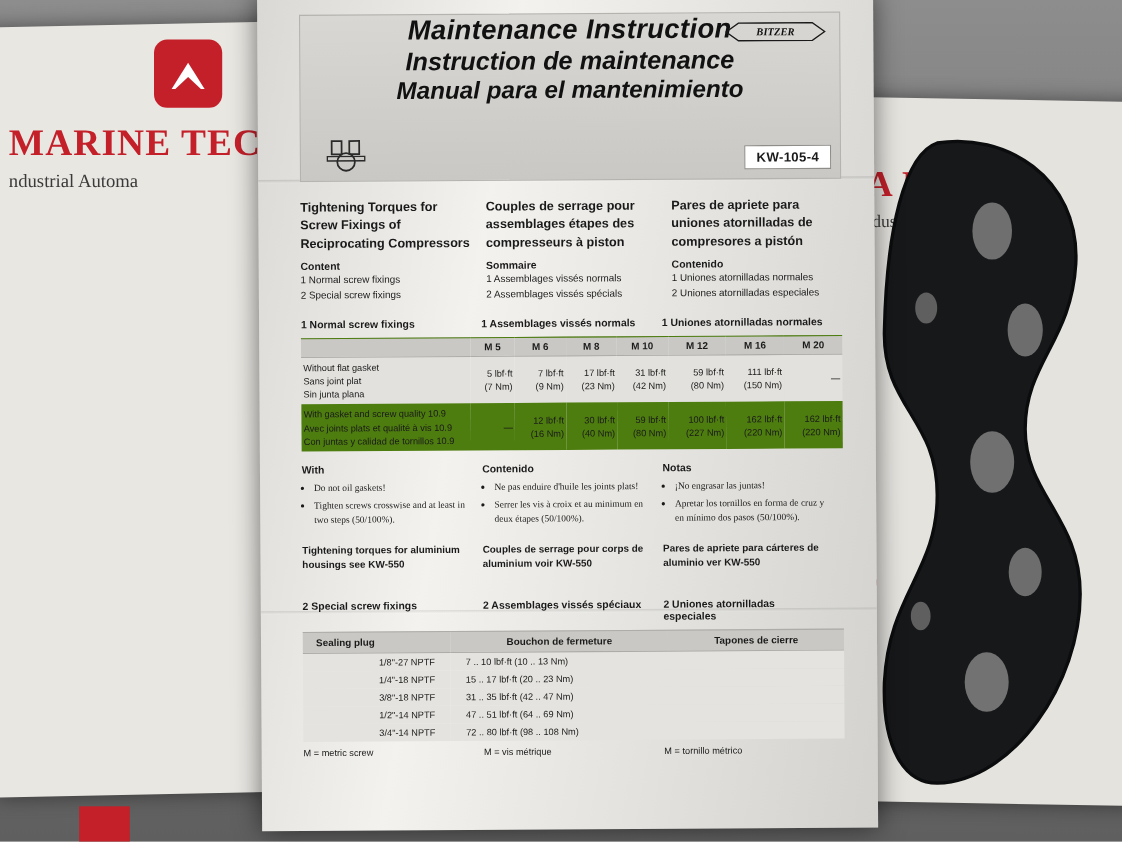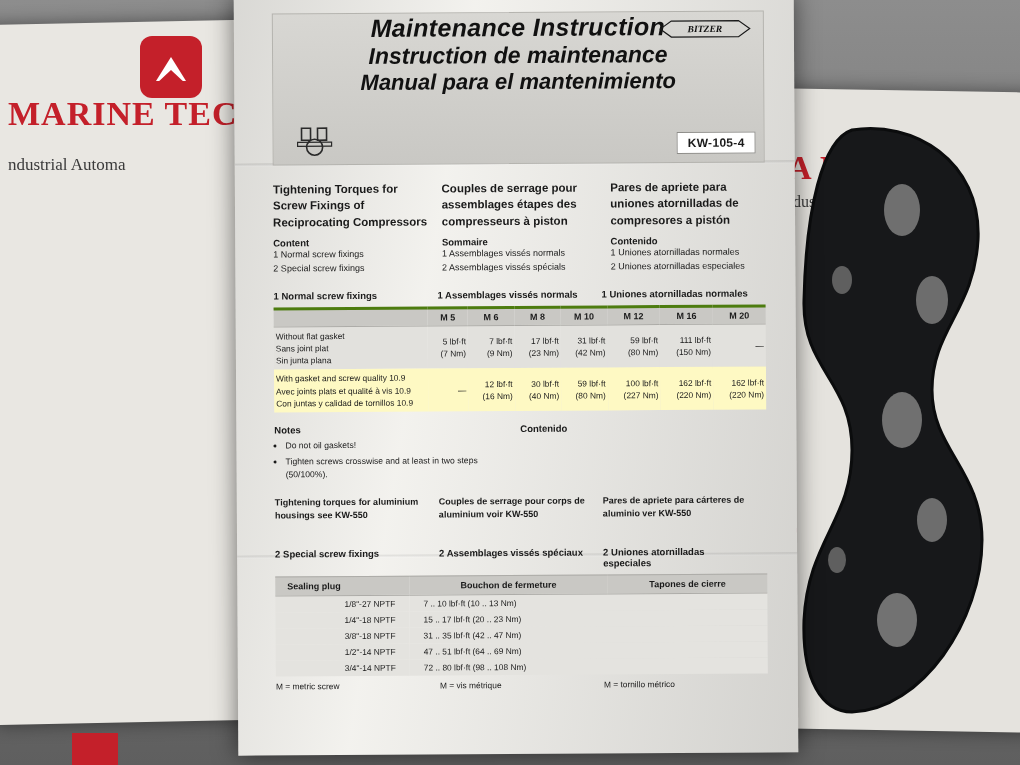--- a/index.html
+++ b/index.html
@@ -35,21 +35,21 @@
     position:absolute;left:50%;top:54%;transform:translate(-50%,-50%);
     width:0;height:0;border-left:15px solid transparent;border-right:15px solid transparent;
     border-bottom:24px solid #fff;
   }
   .brand-left-logo .mark2{
     position:absolute;left:50%;top:66%;transform:translate(-50%,-50%);
     width:0;height:0;border-left:15px solid transparent;border-right:15px solid transparent;
     border-bottom:14px solid #c4202a;
   }
   .brand-left-title{
-    position:absolute;left:8px;top:95px;width:250px;
+    position:absolute;left:8px;top:112px;width:250px;
     font-size:34px;font-weight:bold;color:#c4202a;letter-spacing:1px;
     font-family:"Liberation Serif", serif;
   }
   .brand-left-sub{
     position:absolute;left:8px;top:155px;width:250px;
     font-size:17px;color:#3a3a3a;
     font-family:"Liberation Serif", serif;
   }
   .brand-right-title{
     position:absolute;right:-6px;top:150px;width:260px;text-align:left;
@@ -143,32 +143,32 @@
   .subject{font-size:11.5px;font-weight:bold;line-height:1.42;}
   .content-head{font-size:9.5px;font-weight:bold;margin-top:7px;}
   .content-line{font-size:9px;line-height:1.55;}
   .sect-head{font-size:9.5px;font-weight:bold;}
   .sect-row{display:flex;margin-top:14px;}
   .sect-row .col{padding-right:14px;}
   
   .tbl{width:100%;border-collapse:collapse;margin-top:6px;font-size:8.4px;}
   .tbl td,.tbl th{padding:3px 2px;}
   .hdr-row td{
-    background:#c9c8c4;border-top:3px solid #4d7c0f;border-bottom:1px solid #adaca8;
+    background:#c9c8c4;border-top:1px solid #4d7c0f;border-bottom:1px solid #adaca8;
     font-weight:bold;font-size:9px;text-align:center;color:#1b1b1b;
   }
   .hdr-row td.lbl{text-align:left;padding-left:10px;}
   .band-a td{background:#e2e1dd;}
-  .band-b td{background:#fef9c3;}
+  .band-b td{background:#4d7c0f;}
   .rowlbl{text-align:left;padding-left:10px;line-height:1.45;width:150px;}
   .cellv{text-align:right;line-height:1.45;white-space:nowrap;}
   .notes{display:flex;margin-top:12px;}
   .notes .col{padding-right:14px;}
   .notes-h{font-size:9.5px;font-weight:bold;margin-bottom:4px;}
-  ul.bul{margin:0;padding-left:11px;font-size:8.6px;line-height:1.5;}
+  ul.bul{margin:0;padding-left:11px;font-size:8.6px;line-height:1.5;font-family:Liberation Serif, serif;}
   ul.bul li{margin-bottom:3px;}
   .alu{display:flex;margin-top:12px;}
   .alu .col{padding-right:14px;font-size:9px;font-weight:bold;line-height:1.45;}
   .sect2{display:flex;margin-top:26px;}
   .sect2 .col{padding-right:14px;}
   .tbl2{width:100%;border-collapse:collapse;margin-top:6px;font-size:8.4px;}
   .tbl2 .hdr td{
     background:#c9c8c4;border-top:1px solid #adaca8;border-bottom:1px solid #adaca8;
     font-weight:bold;font-size:9px;padding:4px 2px;
   }
@@ -358,28 +358,39 @@
         <td class="cellv">
           <div>162 lbf·ft</div>
           <div>(220 Nm)</div>
         </td>
       </tr>
     </tbody>
       </table>
 
     <div class="notes">
       <div class="col">
-        <div class="notes-h">Notes</div>
+        <div class="notes-h">With</div>
         <ul class="bul">
           <li>Do not oil gaskets!</li>
           <li>Tighten screws crosswise and at least in two steps (50/100%).</li>
         </ul>
       </div>
       <div class="col">
         <div class="notes-h">Contenido</div>
+        <ul class="bul">
+          <li>Ne pas enduire d'huile les joints plats!</li>
+          <li>Serrer les vis à croix et au minimum en deux étapes (50/100%).</li>
+        </ul>
+      </div>
+      <div class="col c3">
+        <div class="notes-h">Notas</div>
+        <ul class="bul">
+          <li>¡No engrasar las juntas!</li>
+          <li>Apretar los tornillos en forma de cruz y en mínimo dos pasos (50/100%).</li>
+        </ul>
       </div>
     </div>
 
     <div class="alu">
       <div class="col">Tightening torques for aluminium housings see KW-550</div>
       <div class="col">Couples de serrage pour corps de aluminium voir KW-550</div>
       <div class="col c3">Pares de apriete para cárteres de aluminio ver KW-550</div>
     </div>
 
     <div class="sect2">

